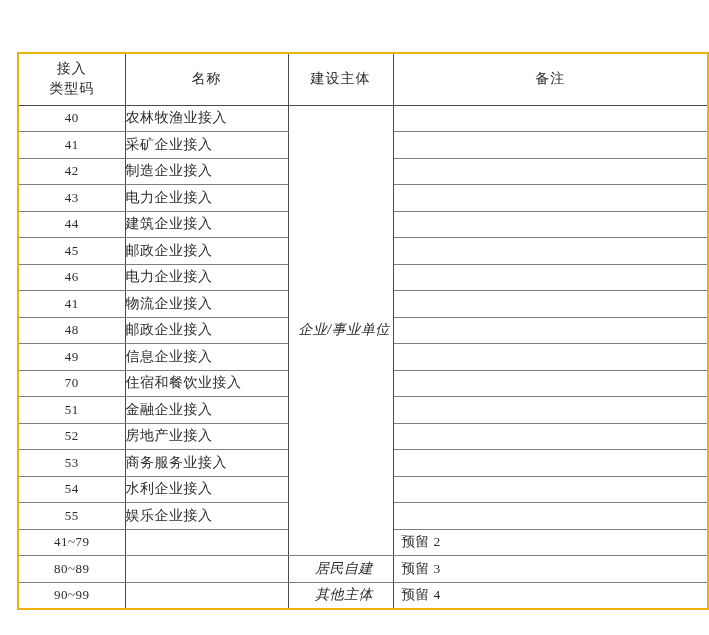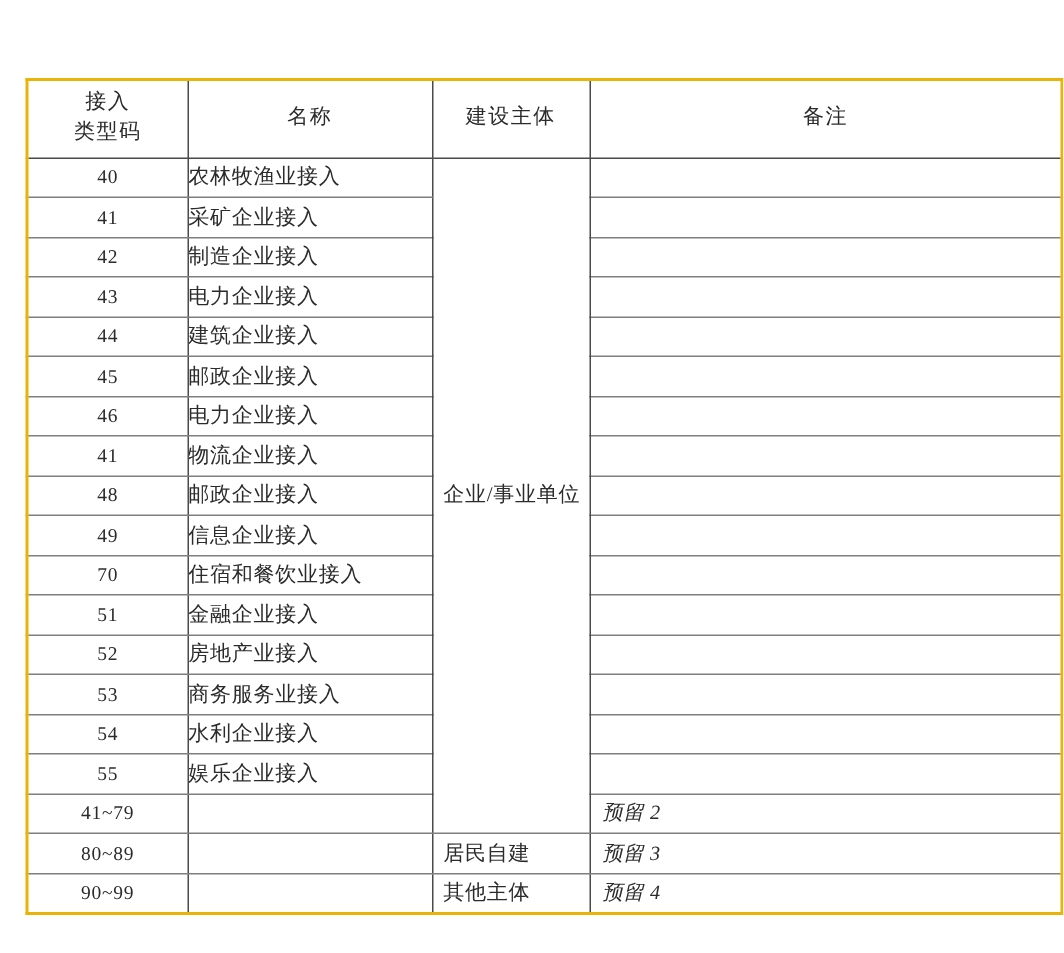--- a/index.html
+++ b/index.html
@@ -61,22 +61,22 @@
     letter-spacing: 0.5px;
     color: #2b2b2b;
     overflow: hidden;
     white-space: nowrap;
   }
   .doc-table thead tr { height: 52px; }
   .doc-table tbody tr { height: 26.5px; }
 
   td.code   { text-align: center; font-size: 13px; letter-spacing: 0.5px; }
   td.name   { text-align: left; padding-left: 0;  letter-spacing: 0.5px; }
-  td.builder{ text-align: left; padding-left: 7px;  letter-spacing: 0.5px; }
-  td.remark { text-align: left; padding-left: 8px;  font-size: 13.5px; letter-spacing: 0.5px; font-style: italic; }
+  td.builder{ text-align: center; padding-left: 7px;  letter-spacing: 0.5px; font-style: italic; }
+  td.remark { text-align: left; padding-left: 8px;  font-size: 13.5px; letter-spacing: 0.5px; }
 </style>
 </head>
 <body>
 
 <div class="page">
 
 
   <table class="doc-table">
     <colgroup>
       <col style="width:107px">

